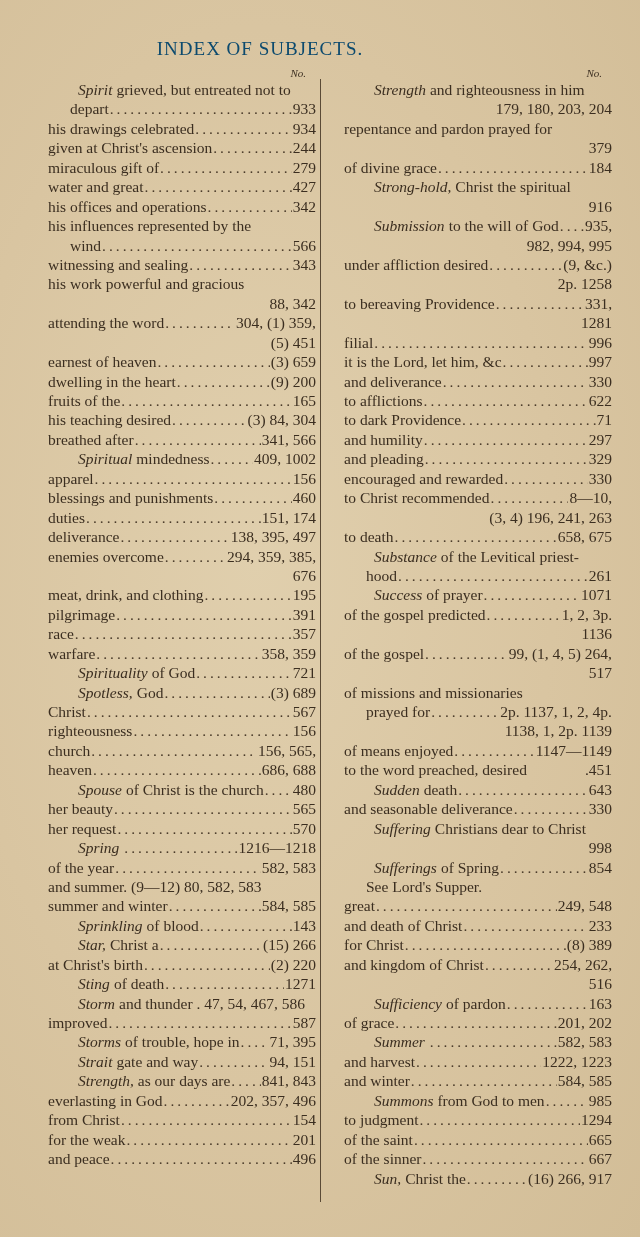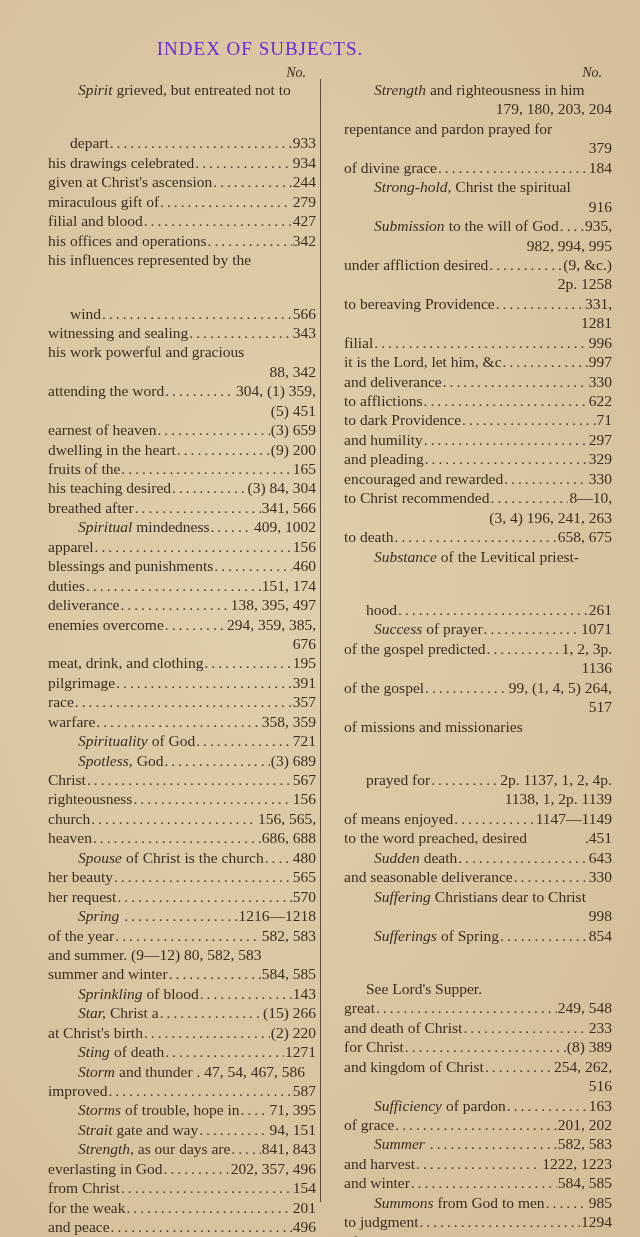--- a/index.html
+++ b/index.html
@@ -6,39 +6,39 @@
   body {
     width: 640px; height: 1237px; overflow: hidden;
     background: #dcc9a6;
     background-image: radial-gradient(ellipse at 40% 45%, #e0cfad 0%, #d9c5a1 55%, #d2bd97 100%);
     font-family: "Liberation Serif", "DejaVu Serif", serif;
     color: #3b2e20;
     position: relative;
   }
   .title {
     position: absolute; top: 38px; left: 0; width: 520px;
-    text-align: center; font-size: 19px; letter-spacing: 1px; color: #6d28d9;
+    text-align: center; font-size: 19px; letter-spacing: 1px; color: #0c4a6e;
   }
   .col { position: absolute; top: 66px; }
   .col.left { left: 30px; width: 286px; }
   .col.right { left: 326px; width: 286px; }
   .divider {
     position: absolute; left: 320px; top: 79px; width: 1px; height: 1123px;
     background: #5a4a36;
   }
   .no-head {
-    text-align: right; font-style: italic; font-size: 14px; height: 14px; line-height: 14px;
+    text-align: right; font-style: italic; font-size: 11px; height: 14px; line-height: 14px;
     padding-right: 10px;
   }
   .line {
     height: 19.45px; line-height: 19.45px; font-size: 15.5px;
     white-space: nowrap; display: flex; align-items: baseline; overflow: hidden;
   }
   .line.sub { padding-left: 18px; }
-  .line.cont { padding-left: 40px; margin-top: 34px; }
+  .line.cont { padding-left: 40px; }
   .line.num-only { justify-content: flex-end; }
   .kw { font-style: italic; margin-right: 4px; margin-left: 48px; }
   .txt { flex: 0 0 auto; }
   .dots {
     flex: 1 1 auto; overflow: hidden; margin: 0 1px;
     letter-spacing: 3px; color: #4a3b2a;
   }
   .dots::before { content: "......................................................................"; }
   .num { flex: 0 0 auto; text-align: right; }
   .fill { flex: 1 1 auto; }
@@ -71,21 +71,21 @@
         <span class="txt">given at Christ's ascension</span>
         <span class="dots"></span>
         <span class="num">244</span>
       </div>
       <div class="line sub">
         <span class="txt">miraculous gift of</span>
         <span class="dots"></span>
         <span class="num">279</span>
       </div>
       <div class="line sub">
-        <span class="txt">filial and blood</span>
+        <span class="txt">water and great</span>
         <span class="dots"></span>
         <span class="num">427</span>
       </div>
       <div class="line sub">
         <span class="txt">his offices and operations</span>
         <span class="dots"></span>
         <span class="num">342</span>
       </div>
       <div class="line sub">
         <span class="txt">his influences represented by the</span>

